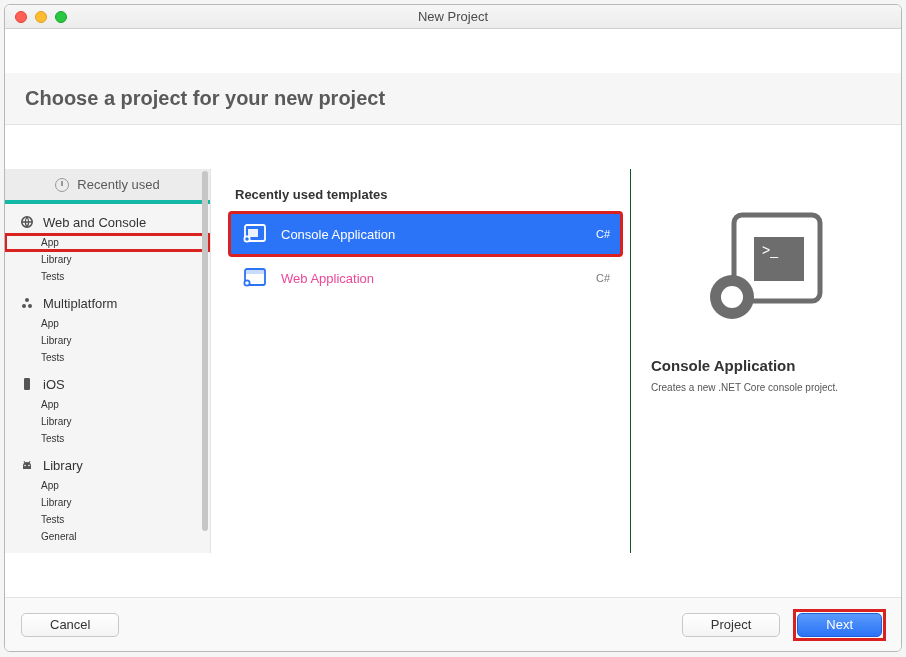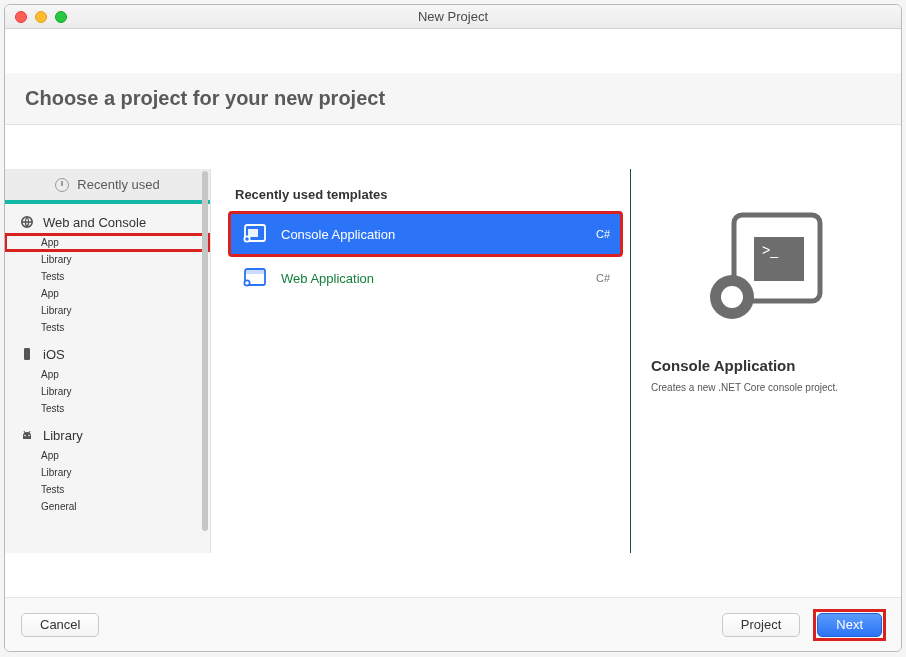--- a/index.html
+++ b/index.html
@@ -23,29 +23,29 @@
     .highlight-red { outline: 3px solid #d92120; outline-offset: -2px; }
     .middle { flex: 1; padding: 18px 8px 18px 18px; display: flex; flex-direction: column; border-right: 1px solid #14532d; }
     .middle h2 { font-size: 13px; font-weight: 700; color: #333; margin-bottom: 10px; padding-left: 6px; }
     .template { display: flex; align-items: center; gap: 12px; padding: 8px 12px; border-radius: 3px; }
     .template.selected { background: #2b73f7; color: #fff; }
     .template-icon { width: 28px; height: 28px; flex-shrink: 0; display: flex; align-items: center; justify-content: center; }
     .template-text { flex: 1; }
     .template-title { font-size: 13px; font-weight: 500; }
     .template-sub { font-size: 11px; opacity: 0.85; }
     .template-badge { font-size: 11px; width: 34px; text-align: right; }
-    .template:not(.selected) .template-title { color: #15803d; }
+    .template:not(.selected) .template-title { color: #ec4899; }
     .template:not(.selected) .template-sub { color: #777; }
     .template:not(.selected) .template-badge { color: #777; }
     .right { width: 270px; padding: 26px 20px; display: flex; flex-direction: column; align-items: center; }
     .preview-graphic { width: 140px; height: 140px; margin-bottom: 22px; }
     .right h3 { font-size: 15px; font-weight: 700; color: #333; align-self: flex-start; margin-bottom: 8px; }
     .right p { font-size: 10px; color: #555; align-self: flex-start; }
     .footer { height: 54px; border-top: 1px solid #e3e3e3; background: #f9f9f9; display: flex; align-items: center; padding: 0 16px; }
-    .btn { height: 24px; padding: 0 18px; font-size: 13px; border-radius: 5px; border: 1px solid #c8c8c8; background: linear-gradient(#fff, #f4f4f4); color: #333; cursor: pointer; }
+    .btn { height: 24px; padding: 0 28px; font-size: 13px; border-radius: 5px; border: 1px solid #c8c8c8; background: linear-gradient(#fff, #f4f4f4); color: #333; cursor: pointer; }
     .btn.primary { background: linear-gradient(#5a9bfc, #2b73f7); border-color: #2260d8; color: #fff; text-align: center; }
     .footer-spacer { flex: 1; }
     .footer-buttons { display: flex; gap: 14px; align-items: center; }
     .clock-icon { width: 14px; height: 14px; border: 1.5px solid #9a9a9a; border-radius: 50%; position: relative; }
     .clock-icon::after { content: ''; position: absolute; left: 5px; top: 2px; width: 1.5px; height: 5px; background: #9a9a9a; }
     .sb-icon { width: 16px; height: 16px; flex-shrink: 0; display:flex; align-items:center; justify-content:center; }
     .scrolltrack { position: absolute; right: 2px; top: 2px; bottom: 2px; width: 8px; }
     .scrollthumb { position: absolute; right: 0; top: 0; width: 6px; height: 360px; background: #c6c6c6; border-radius: 4px; }
   </style>
 </head>
@@ -78,20 +78,30 @@
               <circle cx="8" cy="8" r="5.2" fill="none" stroke="#555" stroke-width="1.6"></circle>
               <path d="M3 8h10M8 3c2 3 2 7 0 10M8 3c-2 3-2 7 0 10" fill="none" stroke="#555" stroke-width="1.3"></path>
             </svg>
         </span>
         <span>Web and Console</span>
       </div>
       <div class="cat-item highlight-red">App</div>
       <div class="cat-item">Library</div>
       <div class="cat-item">Tests</div>
 
+      <div class="cat-header">
+        <span class="sb-icon">
+          <svg width="16" height="16" viewBox="0 0 16 16">
+              <circle cx="8" cy="5" r="2" fill="#555"></circle>
+              <circle cx="5" cy="11" r="2" fill="#555"></circle>
+              <circle cx="11" cy="11" r="2" fill="#555"></circle>
+            </svg>
+        </span>
+        <span>Multiplatform</span>
+      </div>
       <div class="cat-item">App</div>
       <div class="cat-item">Library</div>
       <div class="cat-item">Tests</div>
 
       <div class="cat-header">
         <span class="sb-icon">
           <svg width="16" height="16" viewBox="0 0 16 16">
               <rect x="5" y="2" width="6" height="12" rx="1.2" fill="#555"></rect>
             </svg>
         </span>

